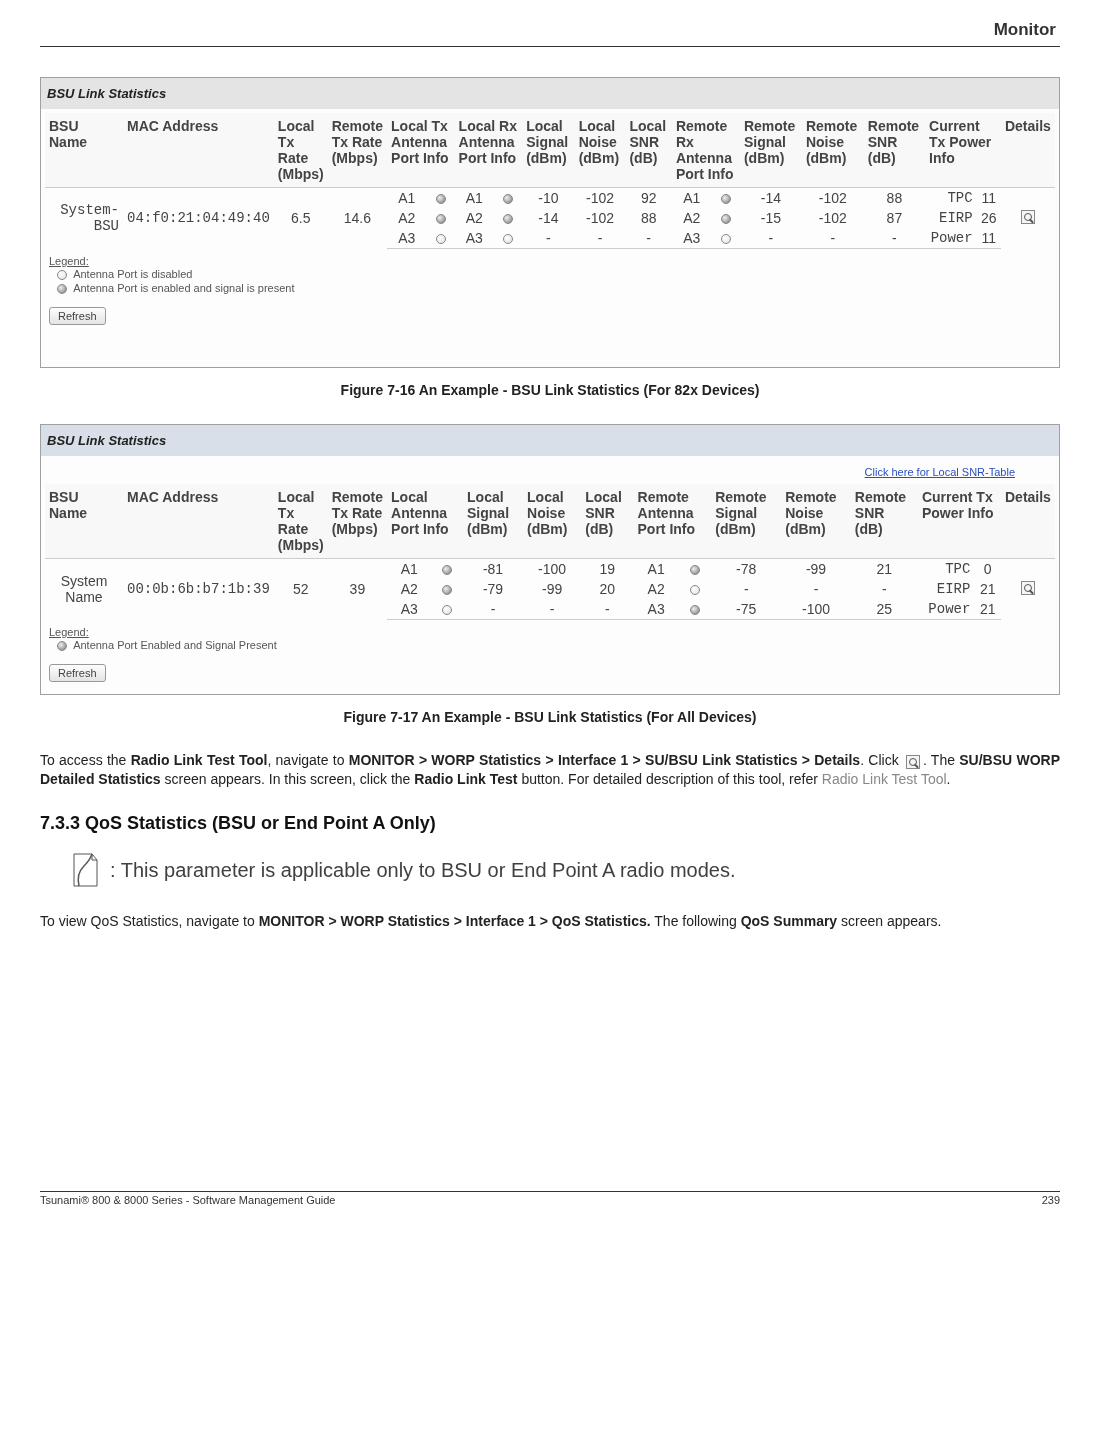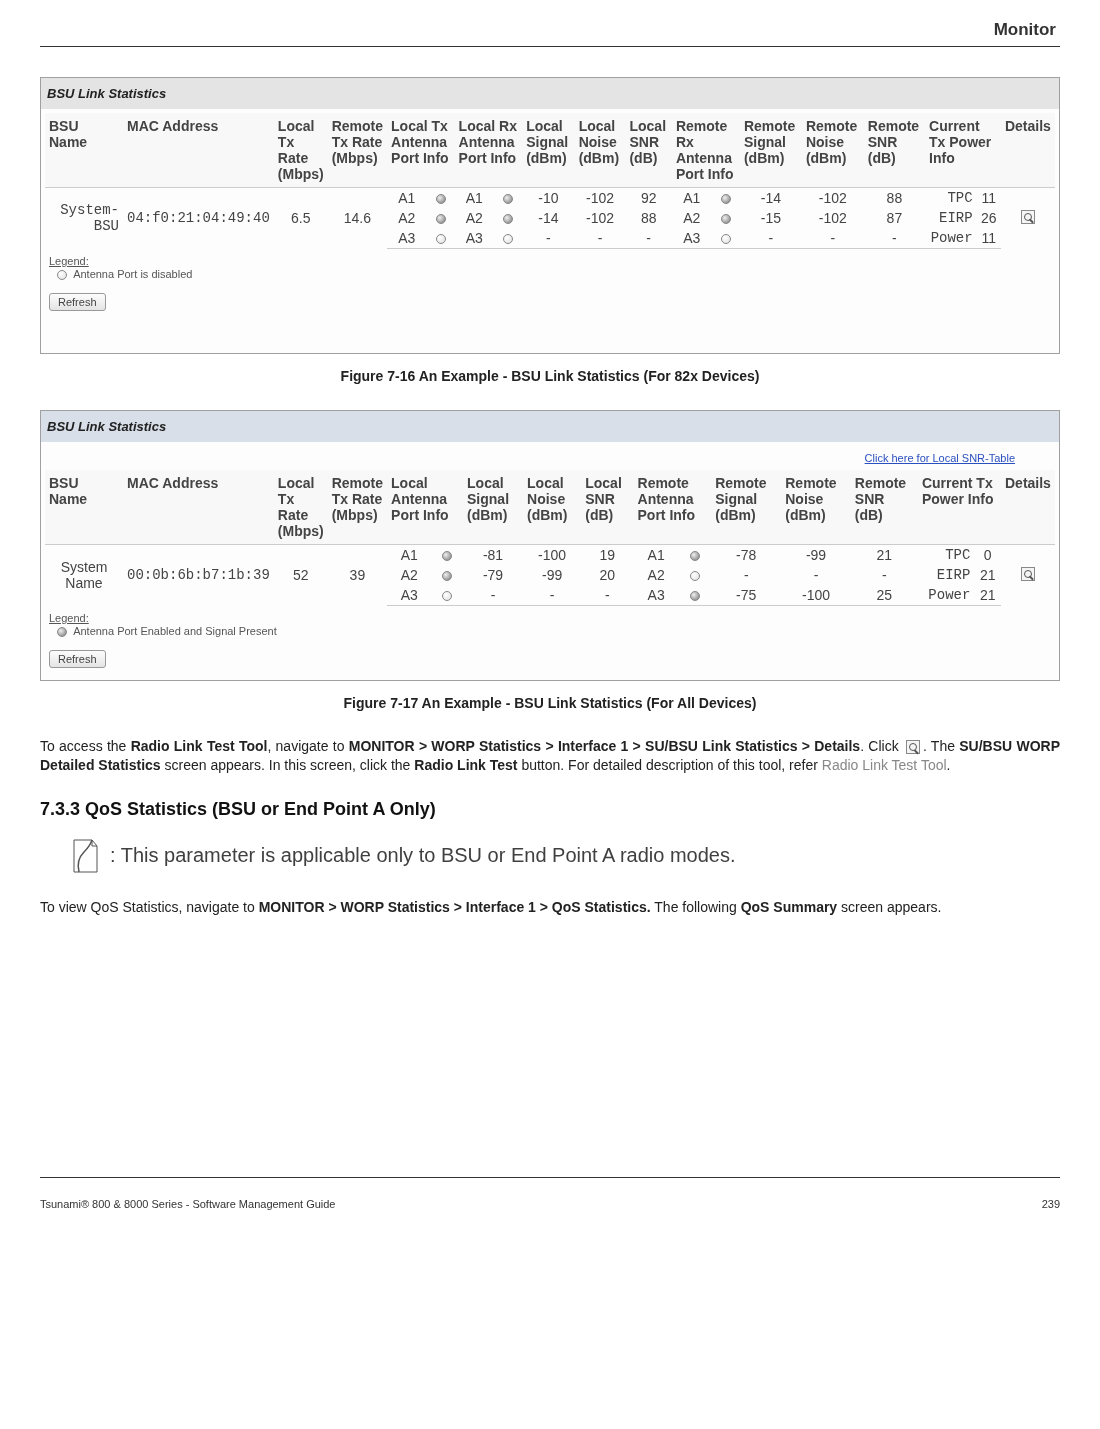--- a/index.html
+++ b/index.html
@@ -28,21 +28,21 @@
   .details-icon::before { content:""; position:absolute; width:5px; height:1.5px; background:#555; bottom:1px; right:0; transform:rotate(45deg); }
   .figure-caption { text-align:center; font-weight:bold; font-size:14px; color:#222; margin: 14px 0 26px 0; }
   .body-text { font-size: 14px; color:#222; line-height:1.35; margin: 0 0 8px 0; text-align: justify; }
   .body-text .ref-link { color:#888; }
   .body-text .icon-inline { display:inline-block; vertical-align:middle; margin:0 3px; }
   h3.section { font-size: 18px; font-weight:bold; color:#111; margin: 24px 0 18px 0; }
   .note-row { display:flex; align-items:center; gap:10px; margin: 6px 0 24px 30px; }
   .note-icon { width:30px; height:36px; position:relative; }
   .note-icon svg { width:100%; height:100%; }
   .note-text { font-size:20px; color:#404040; }
-  .footer { position: relative; margin-top: 260px; border-top:1px solid #333; padding-top:20px; font-size:11px; color:#333; display:flex; justify-content:space-between; }
+  .footer { position: relative; margin-top: 260px; border-top:1px solid #333; padding-top:2px; font-size:11px; color:#333; display:flex; justify-content:space-between; }
   .sub-row td { border-bottom: none; }
   .row-sep td { border-bottom: 1px solid #ccc; }
   .bsu-col { width: 78px; }
   .mac-col { width: 108px; }
   .rate-col { width: 46px; }
 </style>
 </head>
 <body>
 
 <div class="header-title">Monitor</div>
@@ -123,20 +123,21 @@
           <td>-</td>
           <td>-</td>
           <td class="l">Power</td>
           <td>11</td>
         </tr>
       </tbody>
     </table>
     <div class="legend">
       <div class="lg-title">Legend:</div>
       <div class="legend-row"><span class="dot disabled"></span>&nbsp;&nbsp;<span>Antenna Port is disabled</span></div>
+      <div class="legend-row"><span class="dot enabled"></span>&nbsp;&nbsp;<span>Antenna Port is enabled and signal is present</span></div>
     </div>
     <button class="refresh-btn">Refresh</button>
     <div style="height:30px"></div>
   </div>
 </div>
 <div class="figure-caption">Figure 7-16 An Example - BSU Link Statistics (For 82x Devices)</div>
 
 <div class="panel">
   <div class="panel-title" style="background:#d8dfe8;">BSU Link Statistics</div>
   <div class="panel-body">

